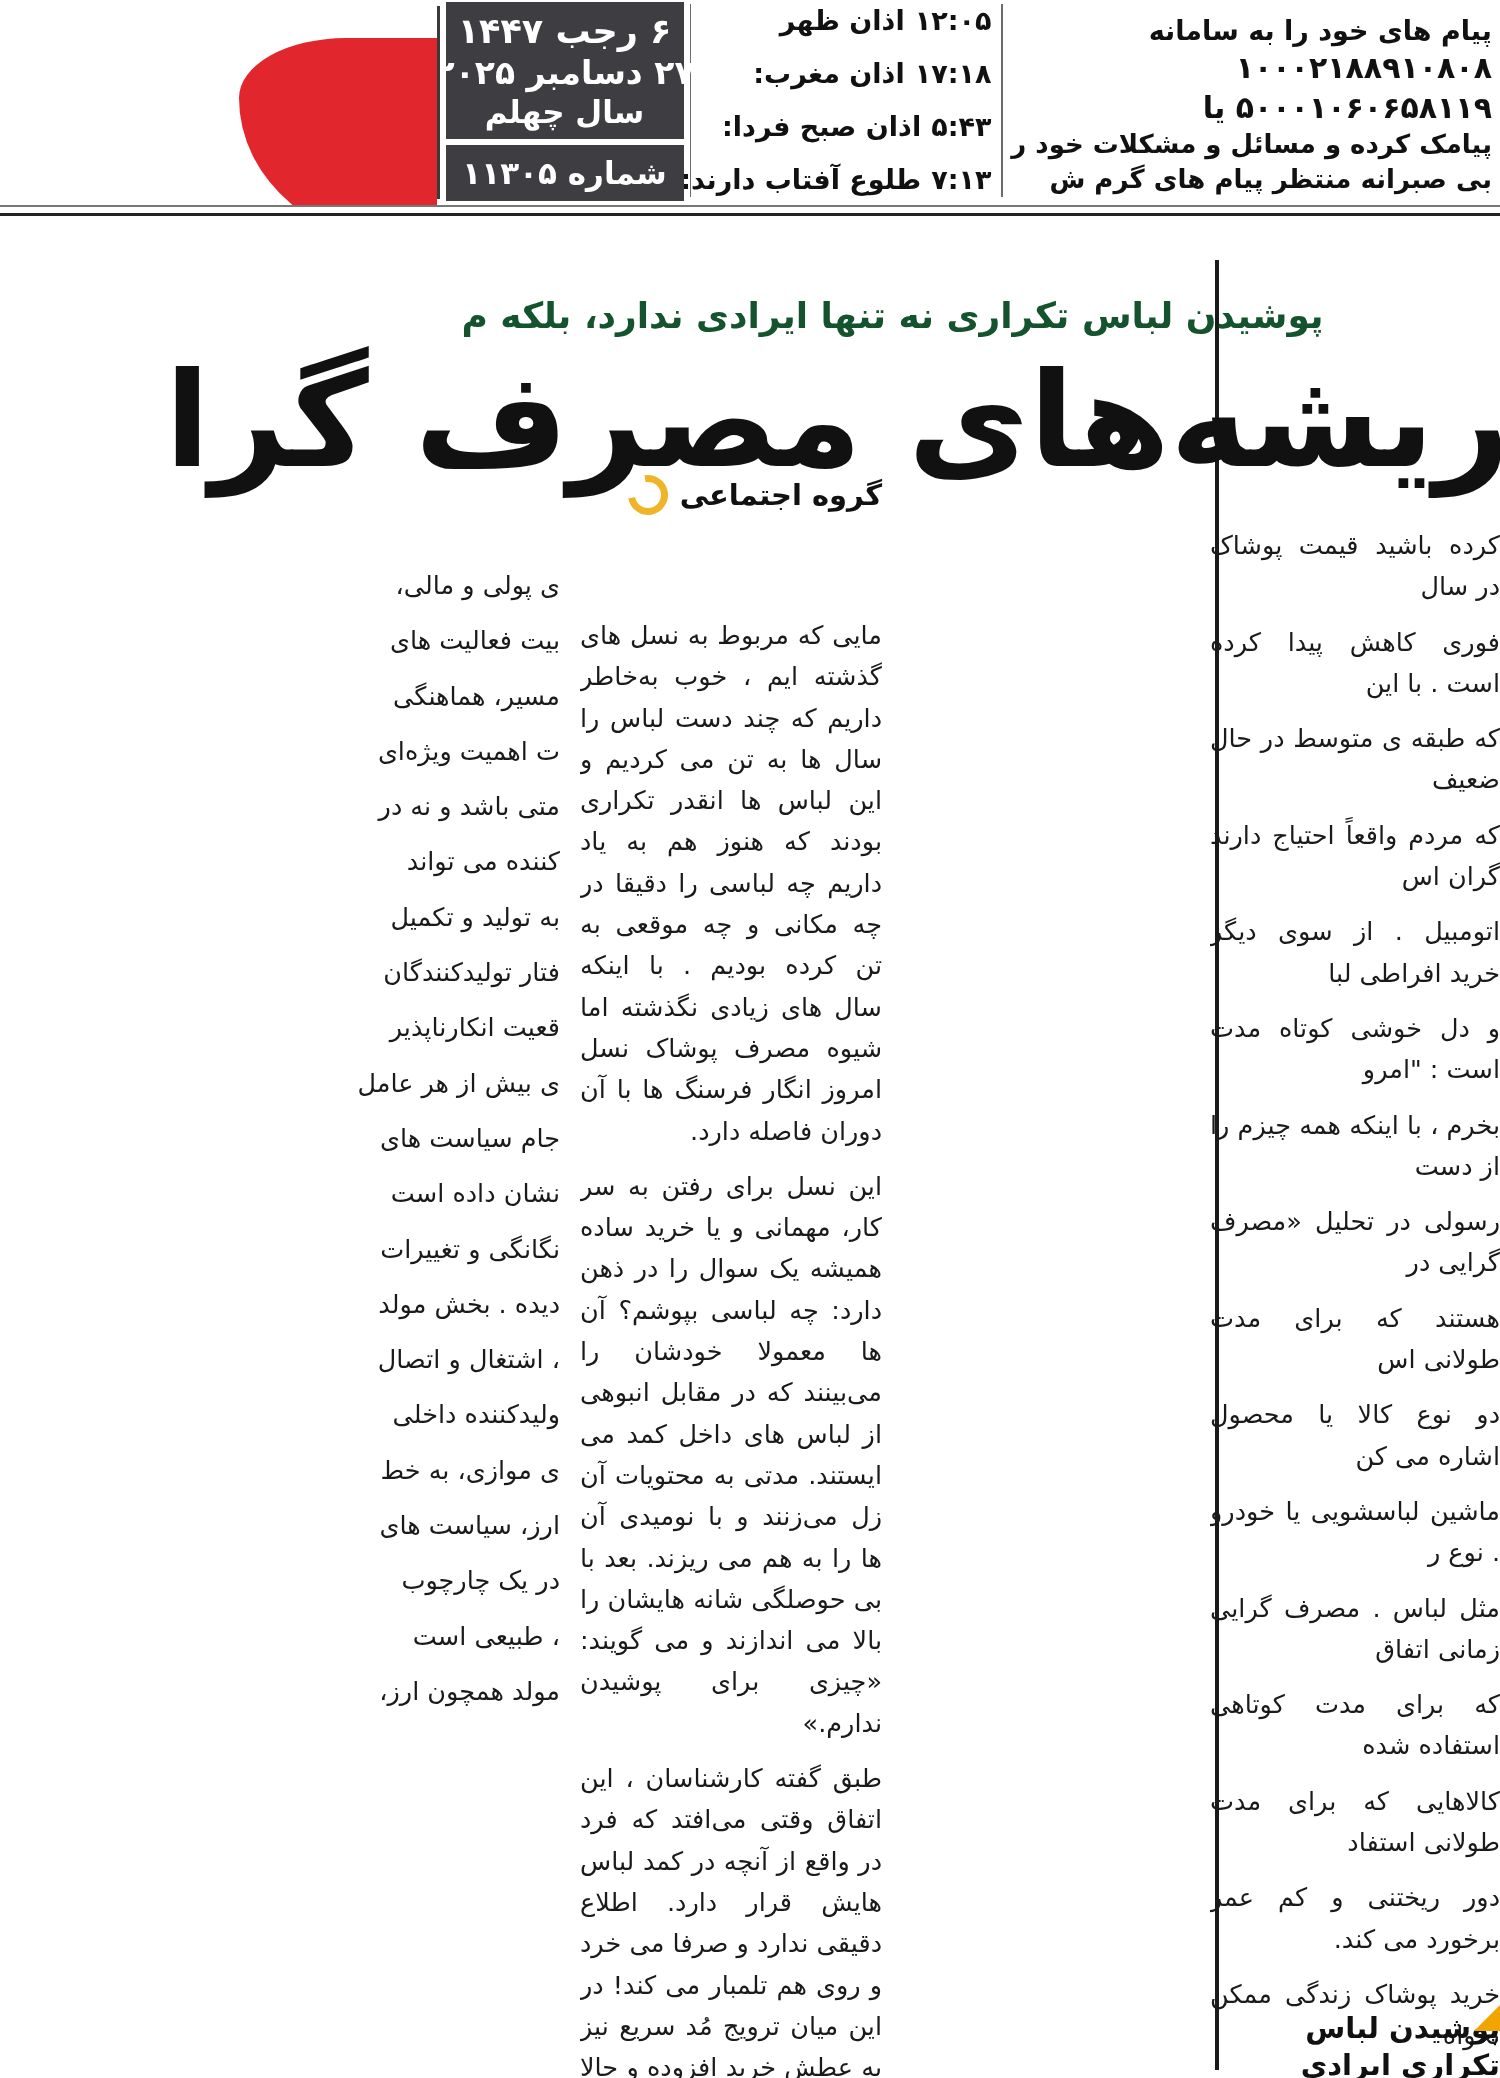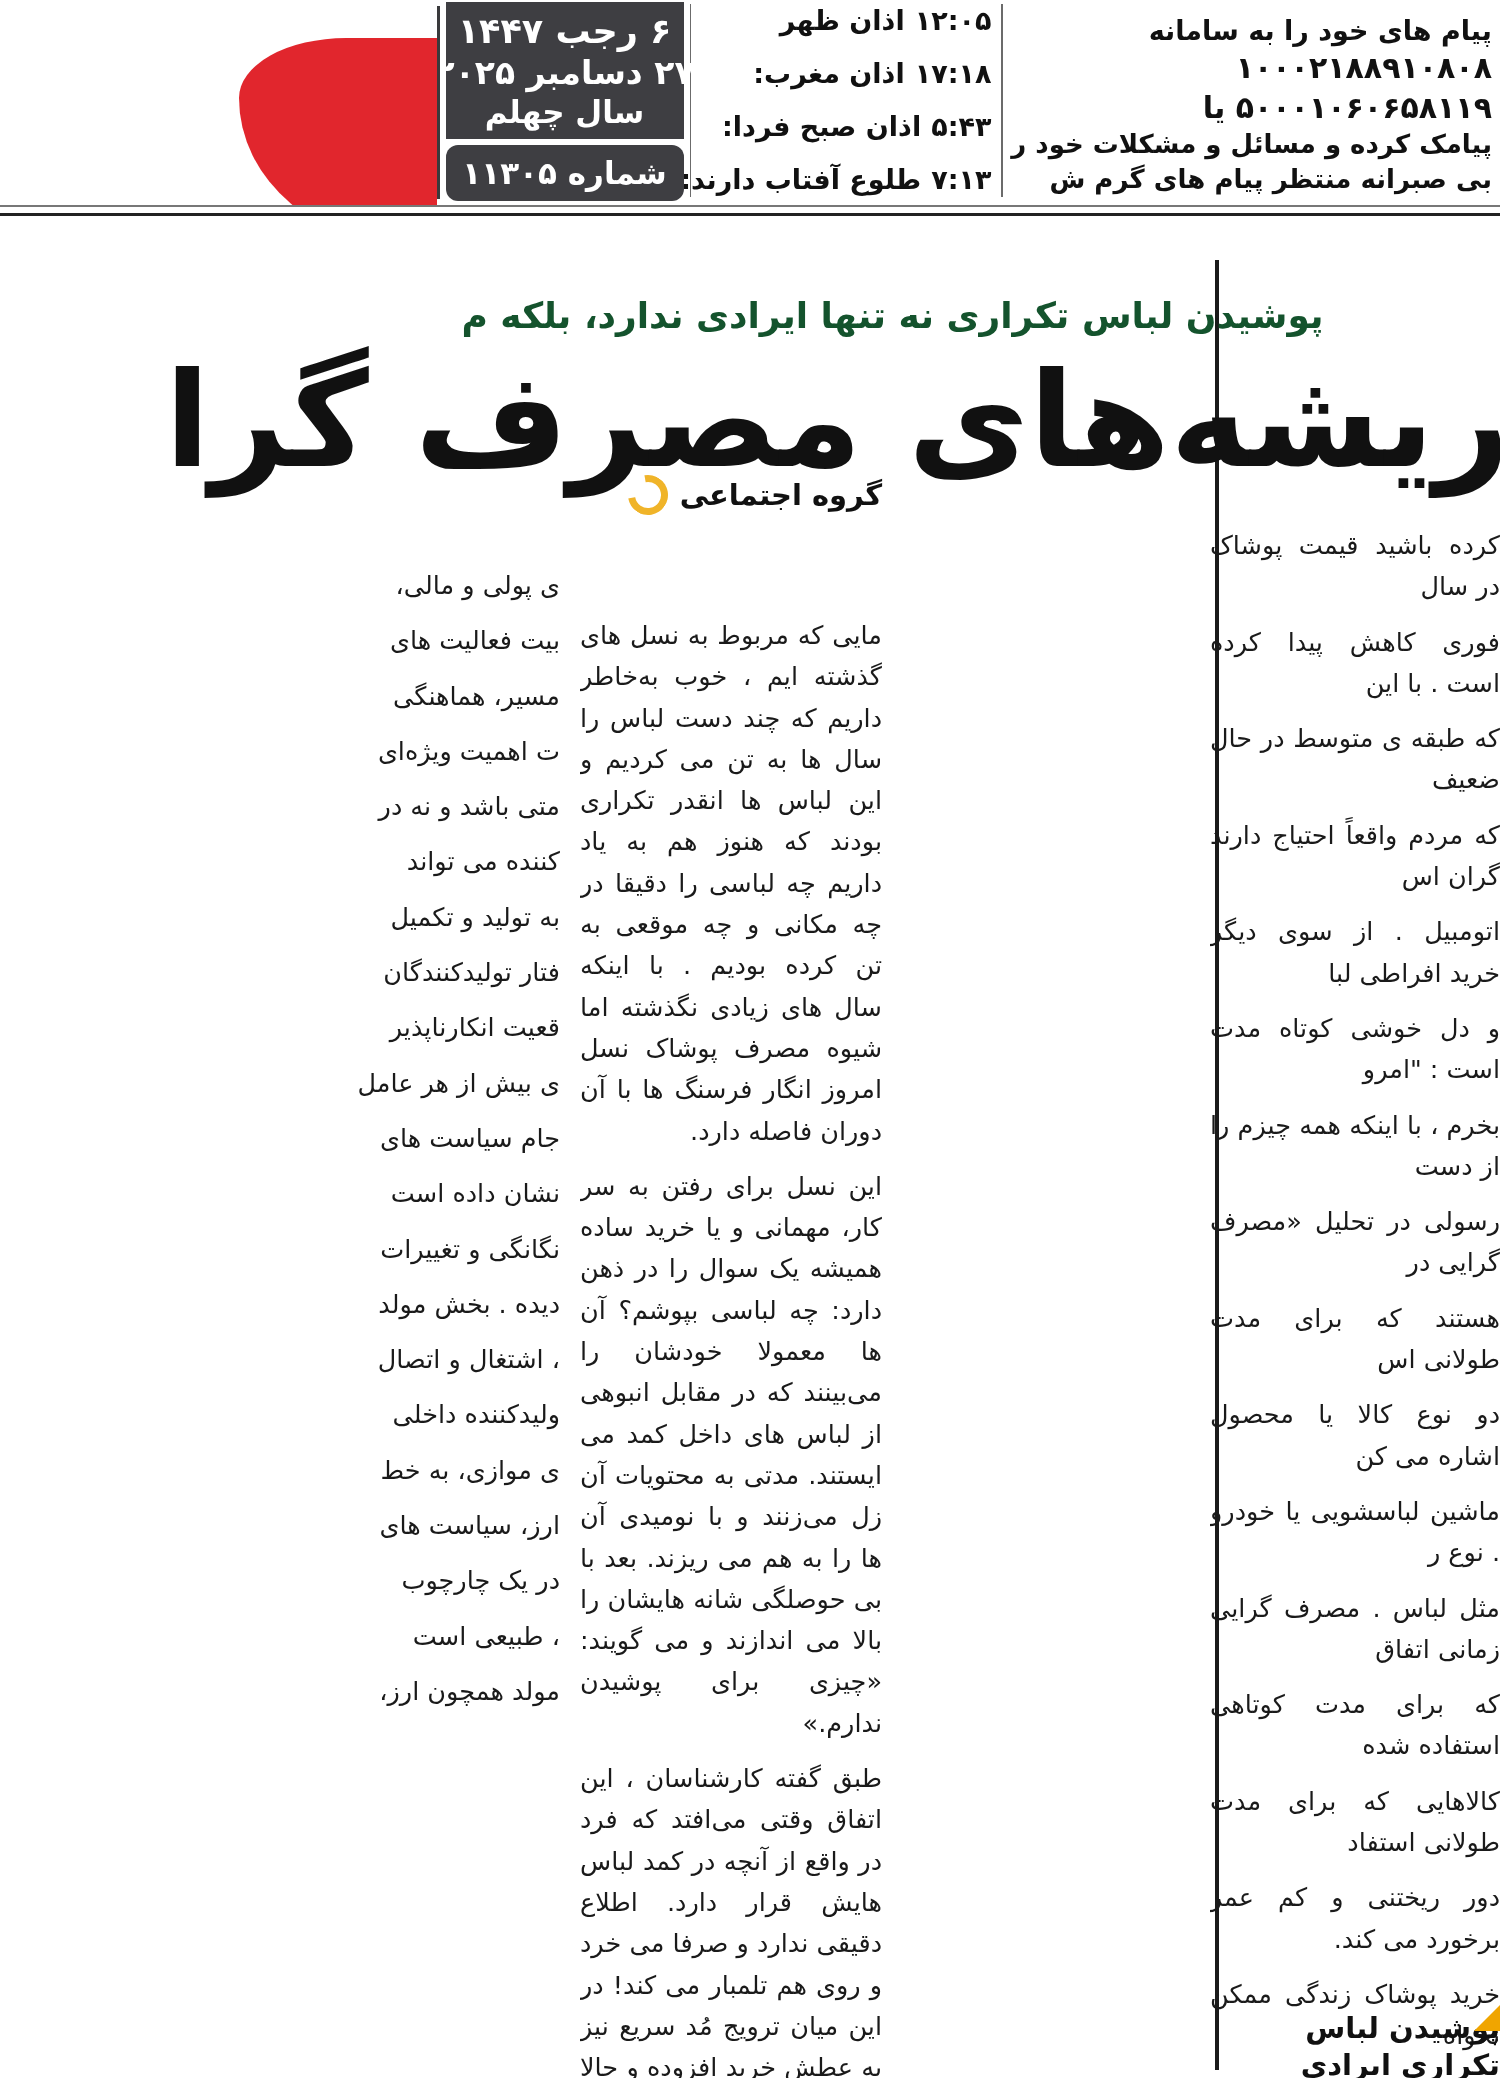--- a/index.html
+++ b/index.html
@@ -38,21 +38,21 @@
     width:250px;display:flex;flex-direction:column;gap:6px;
     padding:2px 6px 4px 6px;box-sizing:border-box;
   }
   .date-box{
     background:#3e3e42;color:#ffffff;
     flex:1;display:flex;flex-direction:column;
     align-items:center;justify-content:center;
     gap:2px;padding:0 2px;box-sizing:border-box;
     font-weight:bold;
   }
-  .date-box.small{flex:0 0 56px;border-radius:12px;}
+  .date-box.small{flex:0 0 56px;}
   .date-box .l1{font-size:35px;letter-spacing:-0.5px;white-space:nowrap;}
   .date-box .l2{font-size:33px;letter-spacing:-0.5px;white-space:nowrap;}
   .date-box .l3{font-size:31px;letter-spacing:-0.5px;white-space:nowrap;}
   .date-box .issue{font-size:31px;white-space:nowrap;}
 
   .vrule{width:2px;background:#6b6b6b;margin:4px 0 8px 0;}
 
   .prayer-col{
     width:310px;display:flex;flex-direction:column;justify-content:space-between;
     padding:6px 10px 10px 6px;box-sizing:border-box;

